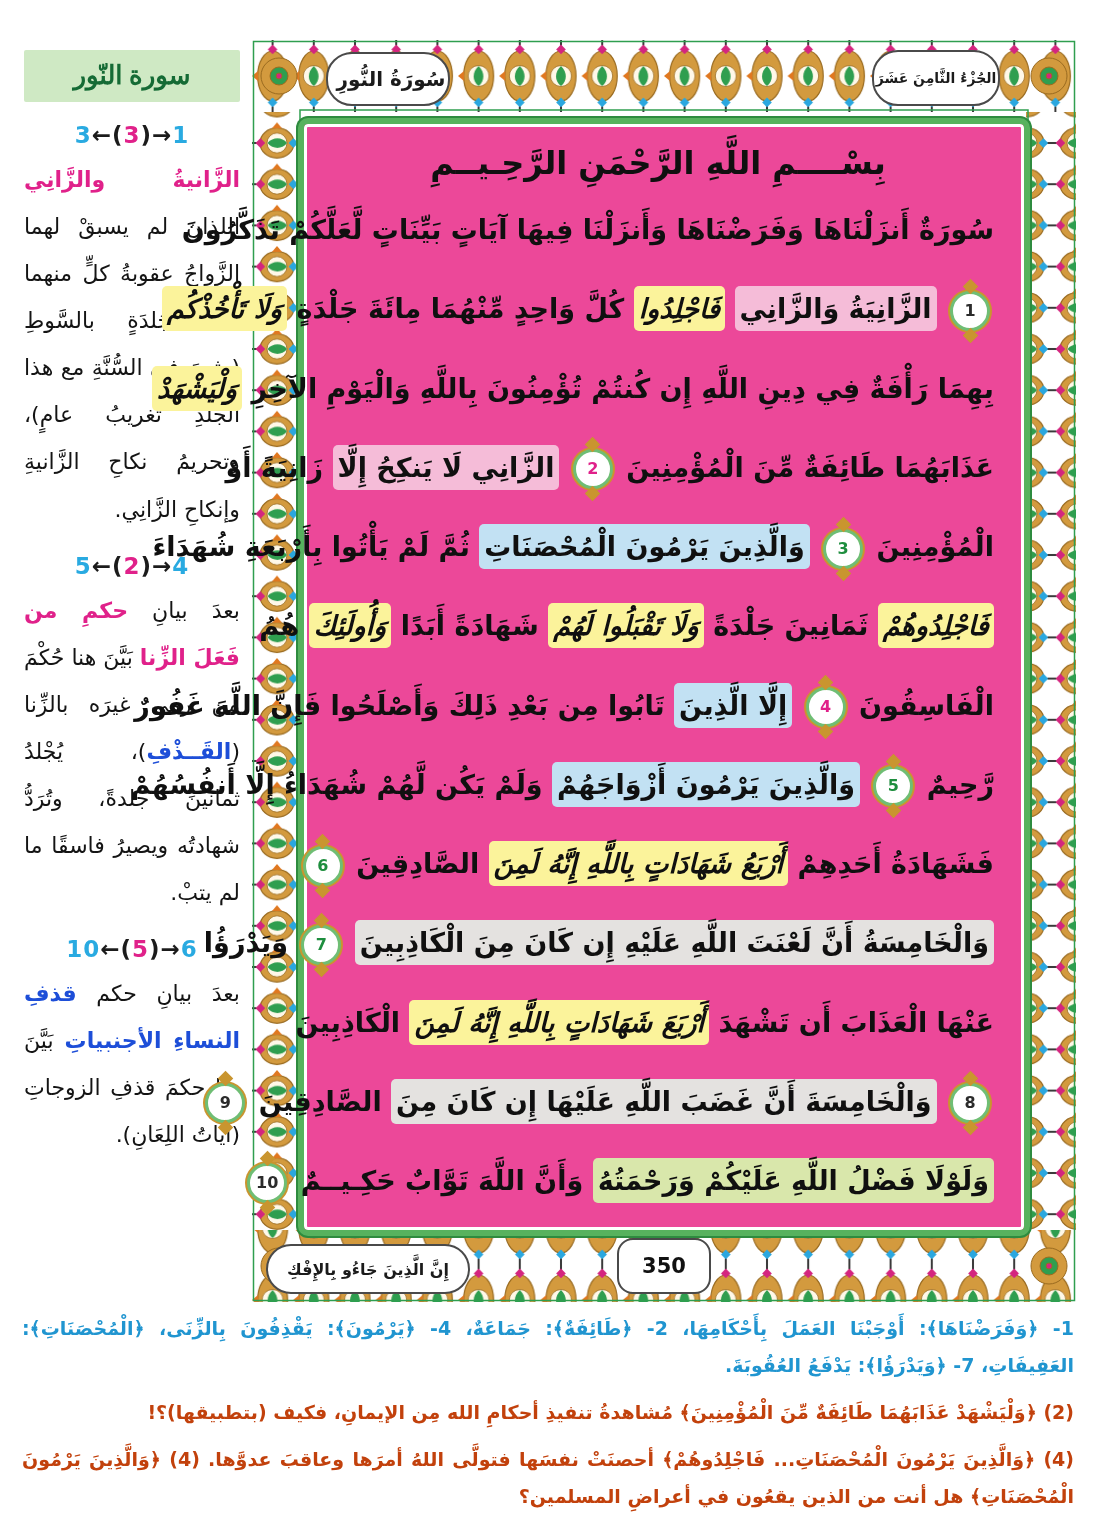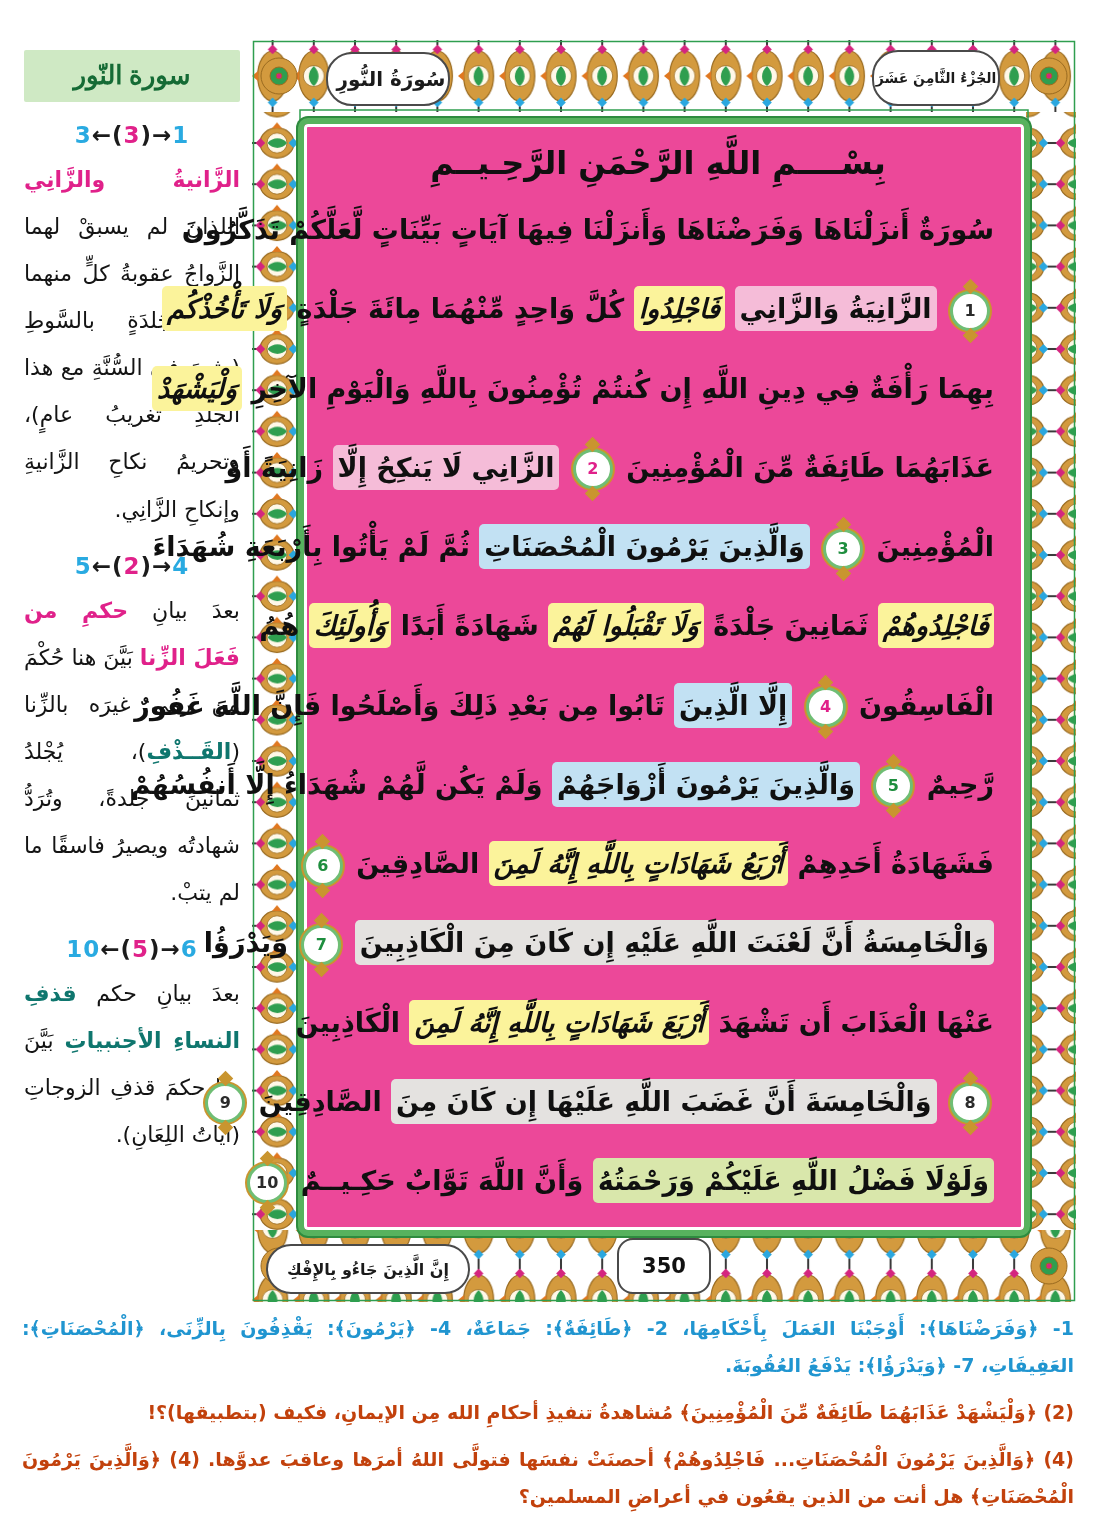--- a/index.html
+++ b/index.html
@@ -20,21 +20,21 @@
     margin:20px 0 8px 0;letter-spacing:1px;white-space:nowrap;
   }
   .range-line .n-cyan{color:#29aae1;}
   .range-line .n-mag{color:#e0218a;}
   .range-line .paren,.range-line .arrow{color:#1b1b1b;}
   .sidebar-para{
     margin:6px 0 10px 0;font-size:22px;line-height:2.14;color:#141414;
     text-align:justify;text-justify:inter-word;font-weight:500;
   }
   .c-pink{color:#e0218a;font-weight:bold;}
-  .c-cyan{color:#0f766e;font-weight:bold;}
+  .c-cyan{color:#1d4ed8;font-weight:bold;}
   .c-black{color:#141414;}
 
   
   .frame{position:absolute;left:252px;top:40px;width:824px;height:1262px;}
   .border-art{position:absolute;left:0;top:0;}
 
   .inner-frame{
     position:absolute;left:46px;top:78px;right:46px;bottom:66px;
     background:#ec4899;border:6px solid #57b25e;border-radius:10px;
     box-shadow:0 0 0 2px #2e8b3f, inset 0 0 0 3px #ffffff;

